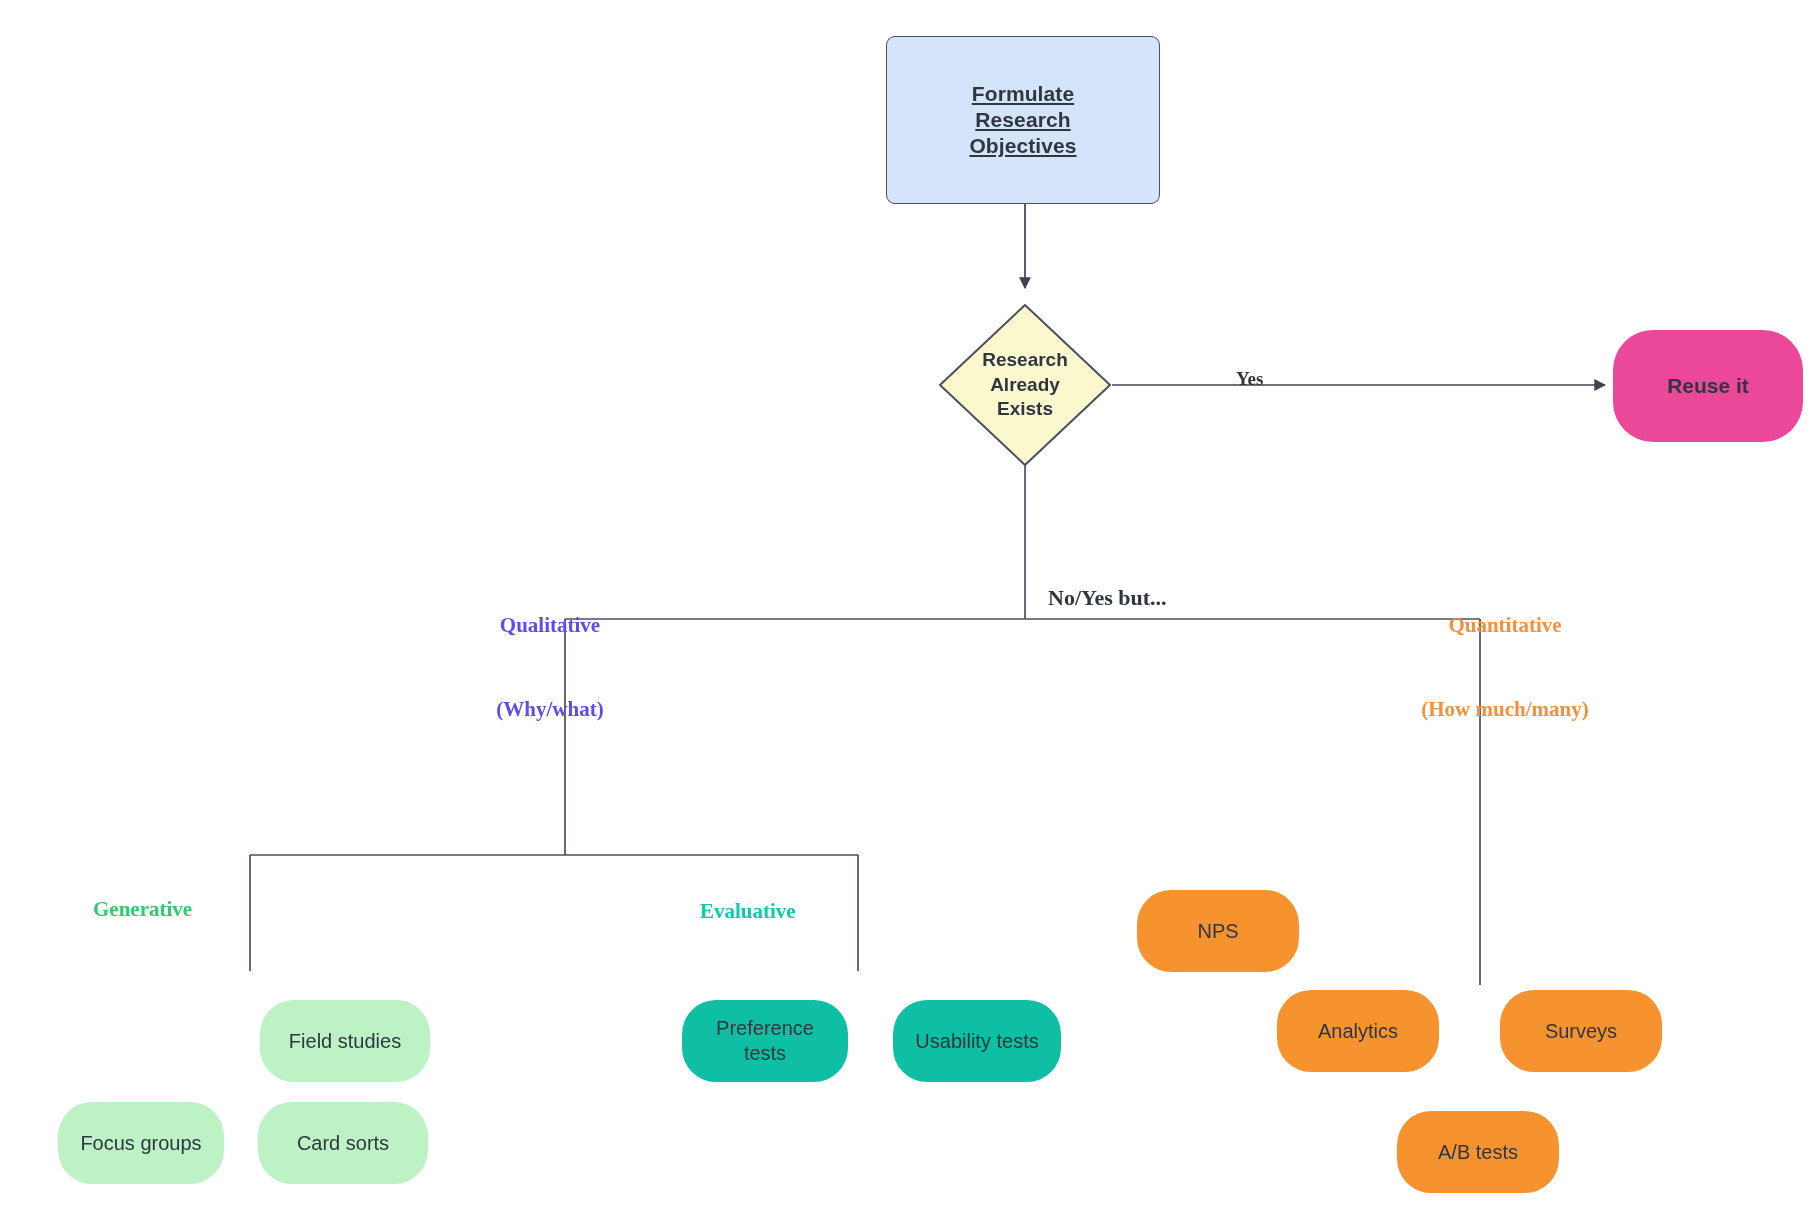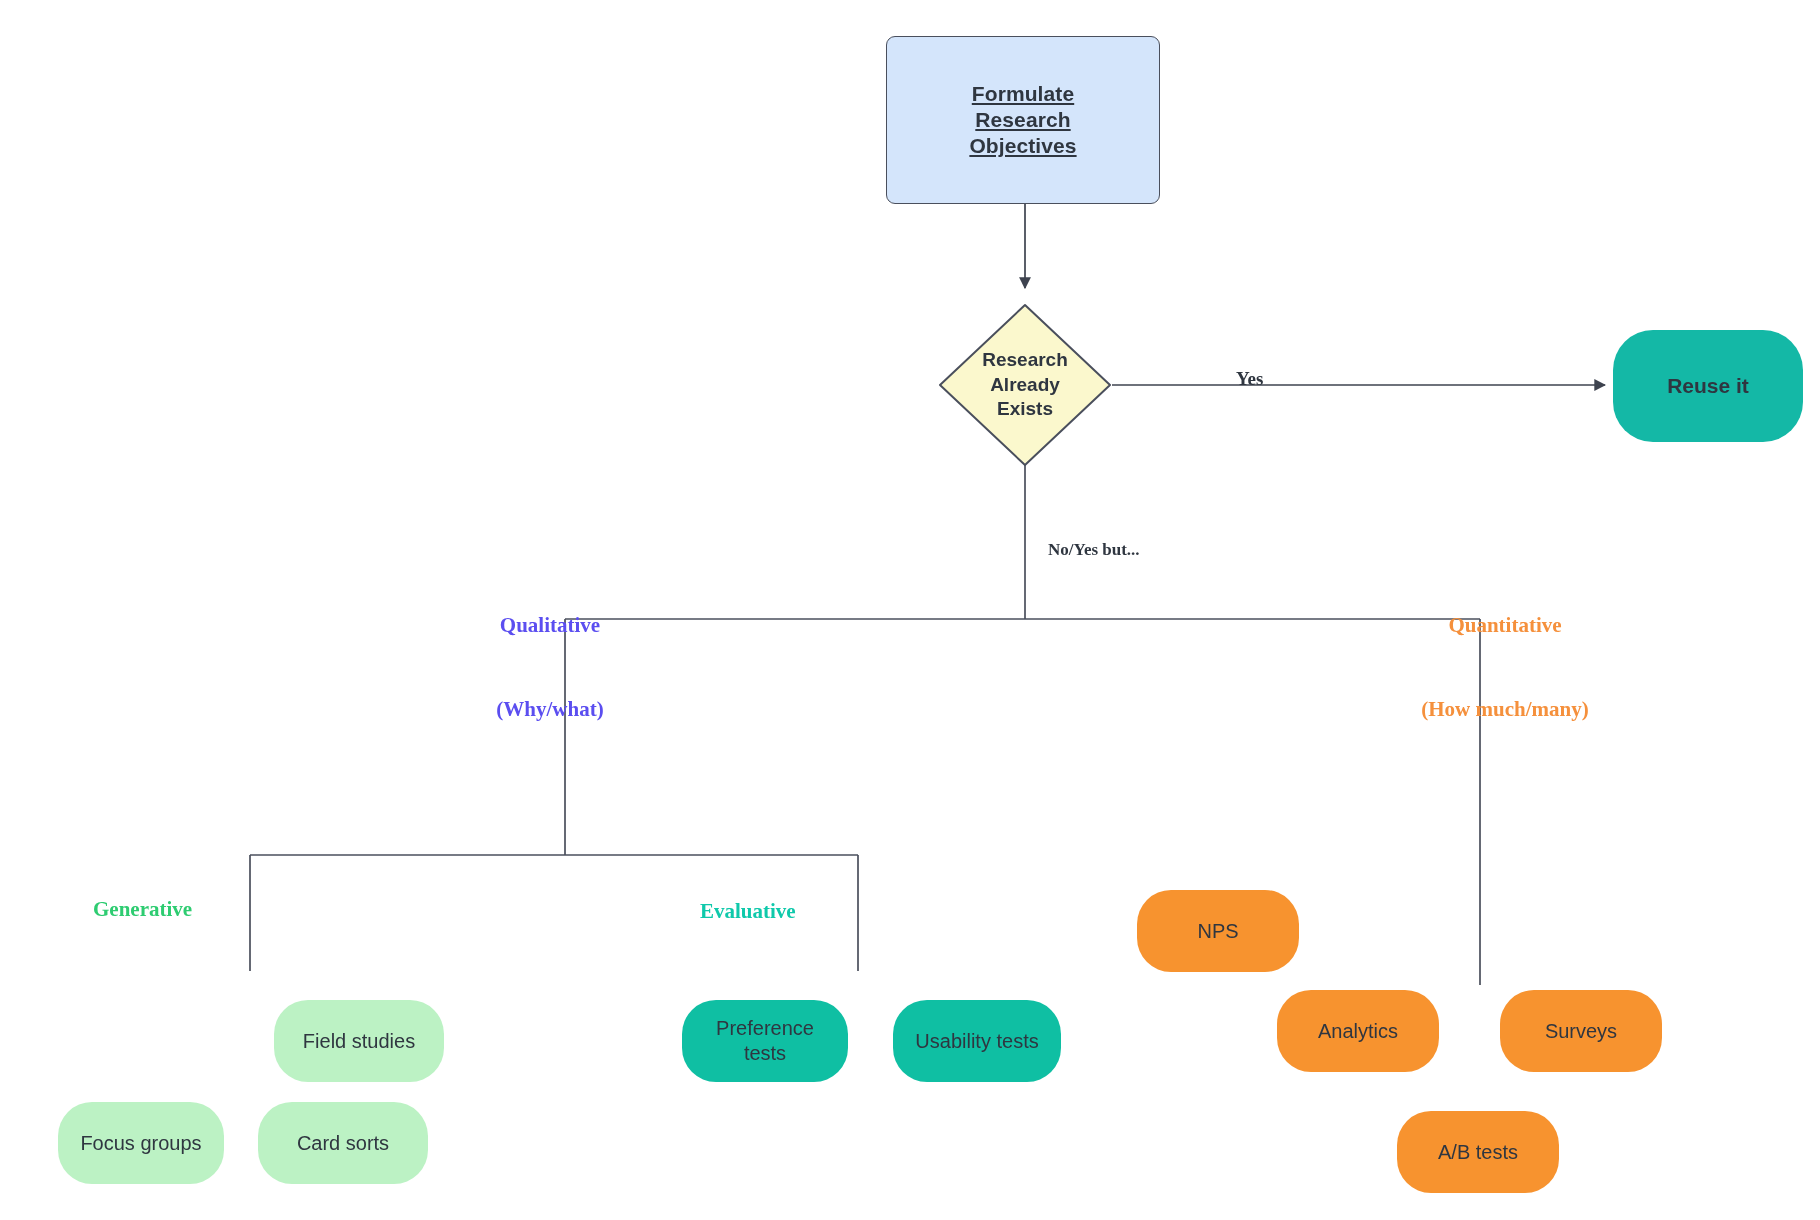--- a/index.html
+++ b/index.html
@@ -63,35 +63,35 @@
     font-size: 19px;
     color: #2f3640;
     line-height: 1.3;
   }
   
   .node-pill {
     border: none;
     border-radius: 34px;
     font-size: 20px;
   }
-  .pill-blue   { background: #14b8a6; font-weight: bold; font-size: 21px; border-radius: 40px; }
+  .pill-blue   { background: #ec4899; font-weight: bold; font-size: 21px; border-radius: 40px; }
   .pill-green  { background: #bcf2c4; }
   .pill-teal   { background: #0fbfa3; }
   .pill-orange { background: #f7932f; }
 
   
   .edge-label {
     position: absolute;
     font-weight: bold;
     white-space: pre;
     color: #2f3640;
     font-family: Liberation Serif, serif;
   }
   .lbl-yes        { font-size: 19px; }
-  .lbl-noyes      { font-size: 17px; }
+  .lbl-noyes      { font-size: 22px; margin-top: 45px; }
   .lbl-qual       { font-size: 21px; color: #5b4ef0; text-align: left; line-height: 1.32; }
   .lbl-quant      { font-size: 21px; color: #f5903c; text-align: left; line-height: 1.32; }
   .lbl-generative { font-size: 21px; color: #2ecc71; }
   .lbl-evaluative { font-size: 21px; color: #0fc9ab; }
 </style>
 </head>
 <body>
 
 <div id="canvas">
 
@@ -154,21 +154,21 @@
   <div class="edge-label lbl-quant" style="left:1390px; top:557px; width:230px;">
     <div style="text-align:center;">Quantitative</div>
     <div style="text-align:center;">(How much/many)</div>
   </div>
 
   <div class="edge-label lbl-generative" style="left:93px; top:897px;">Generative</div>
 
   <div class="edge-label lbl-evaluative" style="left:700px; top:899px;">Evaluative</div>
 
 
-  <div class="node node-pill pill-green" style="left:274px; top:1000px; width:170px; height:82px;">
+  <div class="node node-pill pill-green" style="left:260px; top:1000px; width:170px; height:82px;">
     <span>Field studies</span>
   </div>
 
   <div class="node node-pill pill-green" style="left:58px; top:1102px; width:166px; height:82px;">
     <span>Focus groups</span>
   </div>
 
   <div class="node node-pill pill-teal" style="left:682px; top:1000px; width:166px; height:82px;">
     <span style="white-space:pre-line;">Preference
 tests</span>

